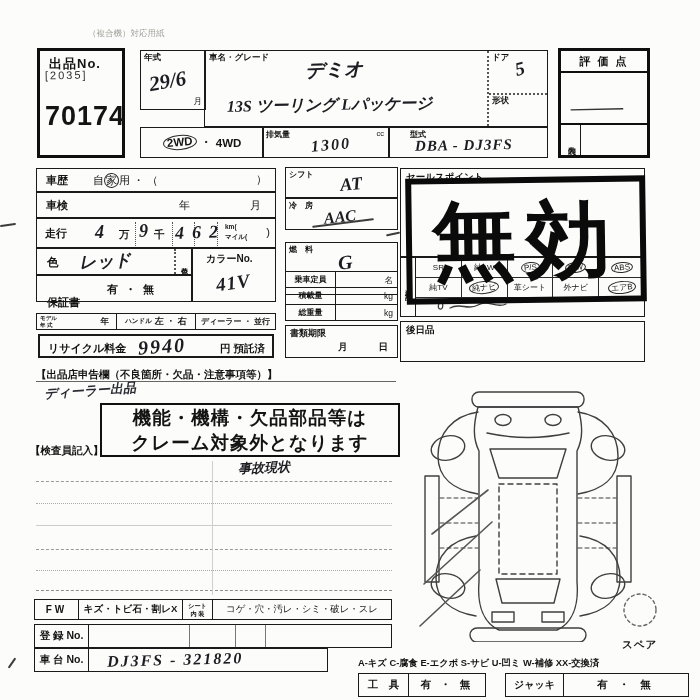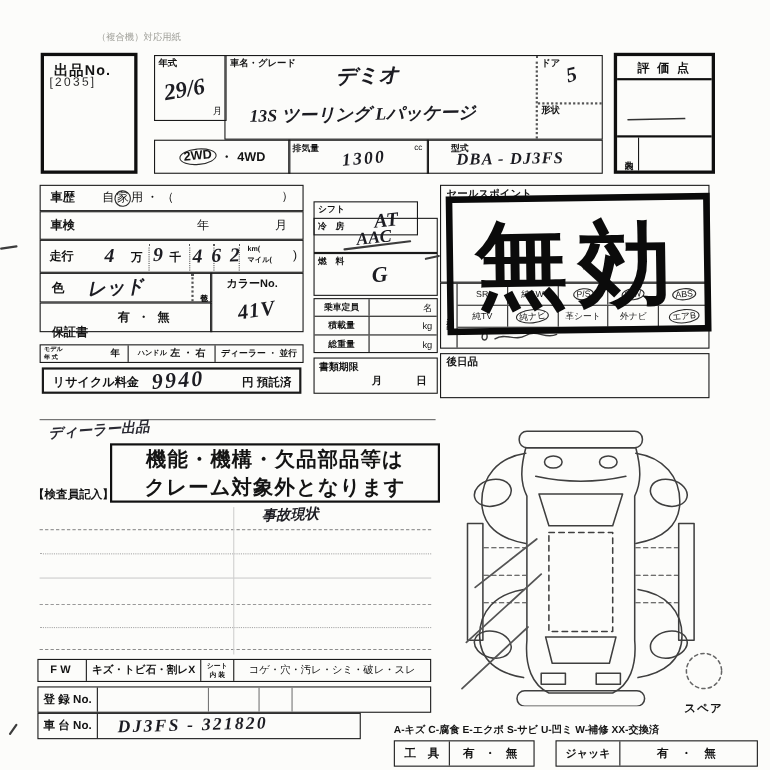--- a/index.html
+++ b/index.html
@@ -23,20 +23,21 @@
 </head>
 <body>
 
 <div id="sheet">
 
   <div class="t" style="left:88px;top:29px;font-size:8.5px;color:#a0a09a">（複合機）対応用紙</div>
 
   <div class="b3" style="left:37px;top:48px;width:88px;height:110px;border-width:3.5px">
     <div class="t bold" style="left:9px;top:6px;font-size:13px;letter-spacing:1px">出品No.</div>
     <div class="t" style="left:5px;top:18px;font-size:11px;letter-spacing:2px;color:#2e2e2e;transform:rotate(-1deg)">[2035]</div>
+    <div class="t bold" style="left:5px;top:50px;font-size:27px;letter-spacing:1px">70174</div>
   </div>
 
   <div class="b" style="left:140px;top:50px;width:66px;height:60px">
     <div class="t bold" style="left:3px;top:2px;font-size:8.5px">年式</div>
     <div class="hw" style="left:8px;top:20px;font-size:21px;transform:rotate(-10deg)">29/6</div>
     <div class="t" style="right:3px;bottom:2px;font-size:8.5px">月</div>
   </div>
 
   <div class="b" style="left:204px;top:50px;width:344px;height:77px">
     <div class="t bold" style="left:4px;top:2px;font-size:8.5px">車名・グレード</div>
@@ -134,30 +135,30 @@
     </div>
     <div class="cell cc bold" style="flex:1;font-size:8px">ディーラー ・ 並行</div>
   </div>
 
   <div class="b" style="left:38px;top:334px;width:236px;height:24px;border-width:2.2px">
     <div class="t bold" style="left:8px;top:6px;font-size:11px">リサイクル料金</div>
     <div class="hw" style="left:98px;top:0px;font-size:20px;transform:rotate(-4deg);letter-spacing:2px">9940</div>
     <div class="t bold" style="right:7px;top:6px;font-size:10.5px">円 預託済</div>
   </div>
 
-  <div class="b" style="left:285px;top:183px;width:95px;height:31px">
+  <div class="b" style="left:285px;top:167px;width:113px;height:31px">
     <div class="t bold" style="left:3px;top:2px;font-size:8px">シフト</div>
     <div class="hw" style="left:54px;top:7px;font-size:18px;transform:rotate(-6deg)">AT</div>
   </div>
   <div class="b" style="left:285px;top:198px;width:113px;height:32px">
     <div class="t bold" style="left:3px;top:2px;font-size:8px">冷　房</div>
     <div class="hw" style="left:38px;top:10px;font-size:16px;transform:rotate(-6deg)">AAC</div>
     <div class="penline" style="left:26px;top:23px;width:62px;transform:rotate(-7deg);height:1.5px"></div>
   </div>
-  <div class="b" style="left:285px;top:230px;width:113px;height:39px">
+  <div class="b" style="left:285px;top:242px;width:113px;height:53px">
     <div class="t bold" style="left:3px;top:2px;font-size:8px">燃　料</div>
     <div class="hw" style="left:52px;top:9px;font-size:20px;transform:rotate(-4deg)">G</div>
   </div>
 
   <div class="b" style="left:285px;top:271px;width:113px;height:50px;display:flex;flex-direction:column">
     <div style="flex:1;display:flex;border-bottom:1.5px solid #1a1a1a">
       <div class="cc bold" style="width:50px;border-right:1.5px solid #1a1a1a;font-size:8px">乗車定員</div>
       <div style="flex:1;text-align:right;padding:3px 4px 0 0;font-size:8.5px">名</div>
     </div>
     <div style="flex:1;display:flex;border-bottom:1.5px solid #1a1a1a">
@@ -224,20 +225,21 @@
       </div>
     </div>
   </div>
 
   <div class="b" style="left:400px;top:321px;width:245px;height:41px">
     <div class="t bold" style="left:5px;top:3px;font-size:9.5px">後日品</div>
   </div>
 
   <div class="cc" style="position:absolute;left:406px;top:177px;width:240px;height:126px;border:6px solid #0a0a0a;z-index:6;font-size:84px;font-weight:900;letter-spacing:10px;color:#0b0b0b;font-family:'DejaVu Sans','Liberation Sans',sans-serif;transform:rotate(-0.8deg);line-height:1">無効</div>
 
+  <div class="t bold" style="left:36px;top:368px;font-size:10.5px">【出品店申告欄（不良箇所・欠品・注意事項等）】</div>
   <div style="position:absolute;left:36px;top:381px;width:360px;border-top:1px solid #666"></div>
   <div class="hw" style="left:44px;top:384px;font-size:13px;transform:rotate(-4deg);color:#2a2a33">ディーラー出品</div>
 
   <div style="position:absolute;left:100px;top:403px;width:300px;height:54px;border:2.5px solid #111;z-index:3;text-align:center;background:rgba(252,252,250,.6)">
     <div class="bold" style="font-size:18.5px;line-height:25px;letter-spacing:1px">機能・機構・欠品部品等は</div>
     <div class="bold" style="font-size:18.5px;line-height:25px;letter-spacing:1px">クレーム対象外となります</div>
   </div>
   <div class="t bold" style="left:30px;top:444px;font-size:10.5px;z-index:2">【検査員記入】</div>
   <div class="hw" style="left:238px;top:461px;font-size:13px;transform:rotate(-2deg)">事故現状</div>
 

